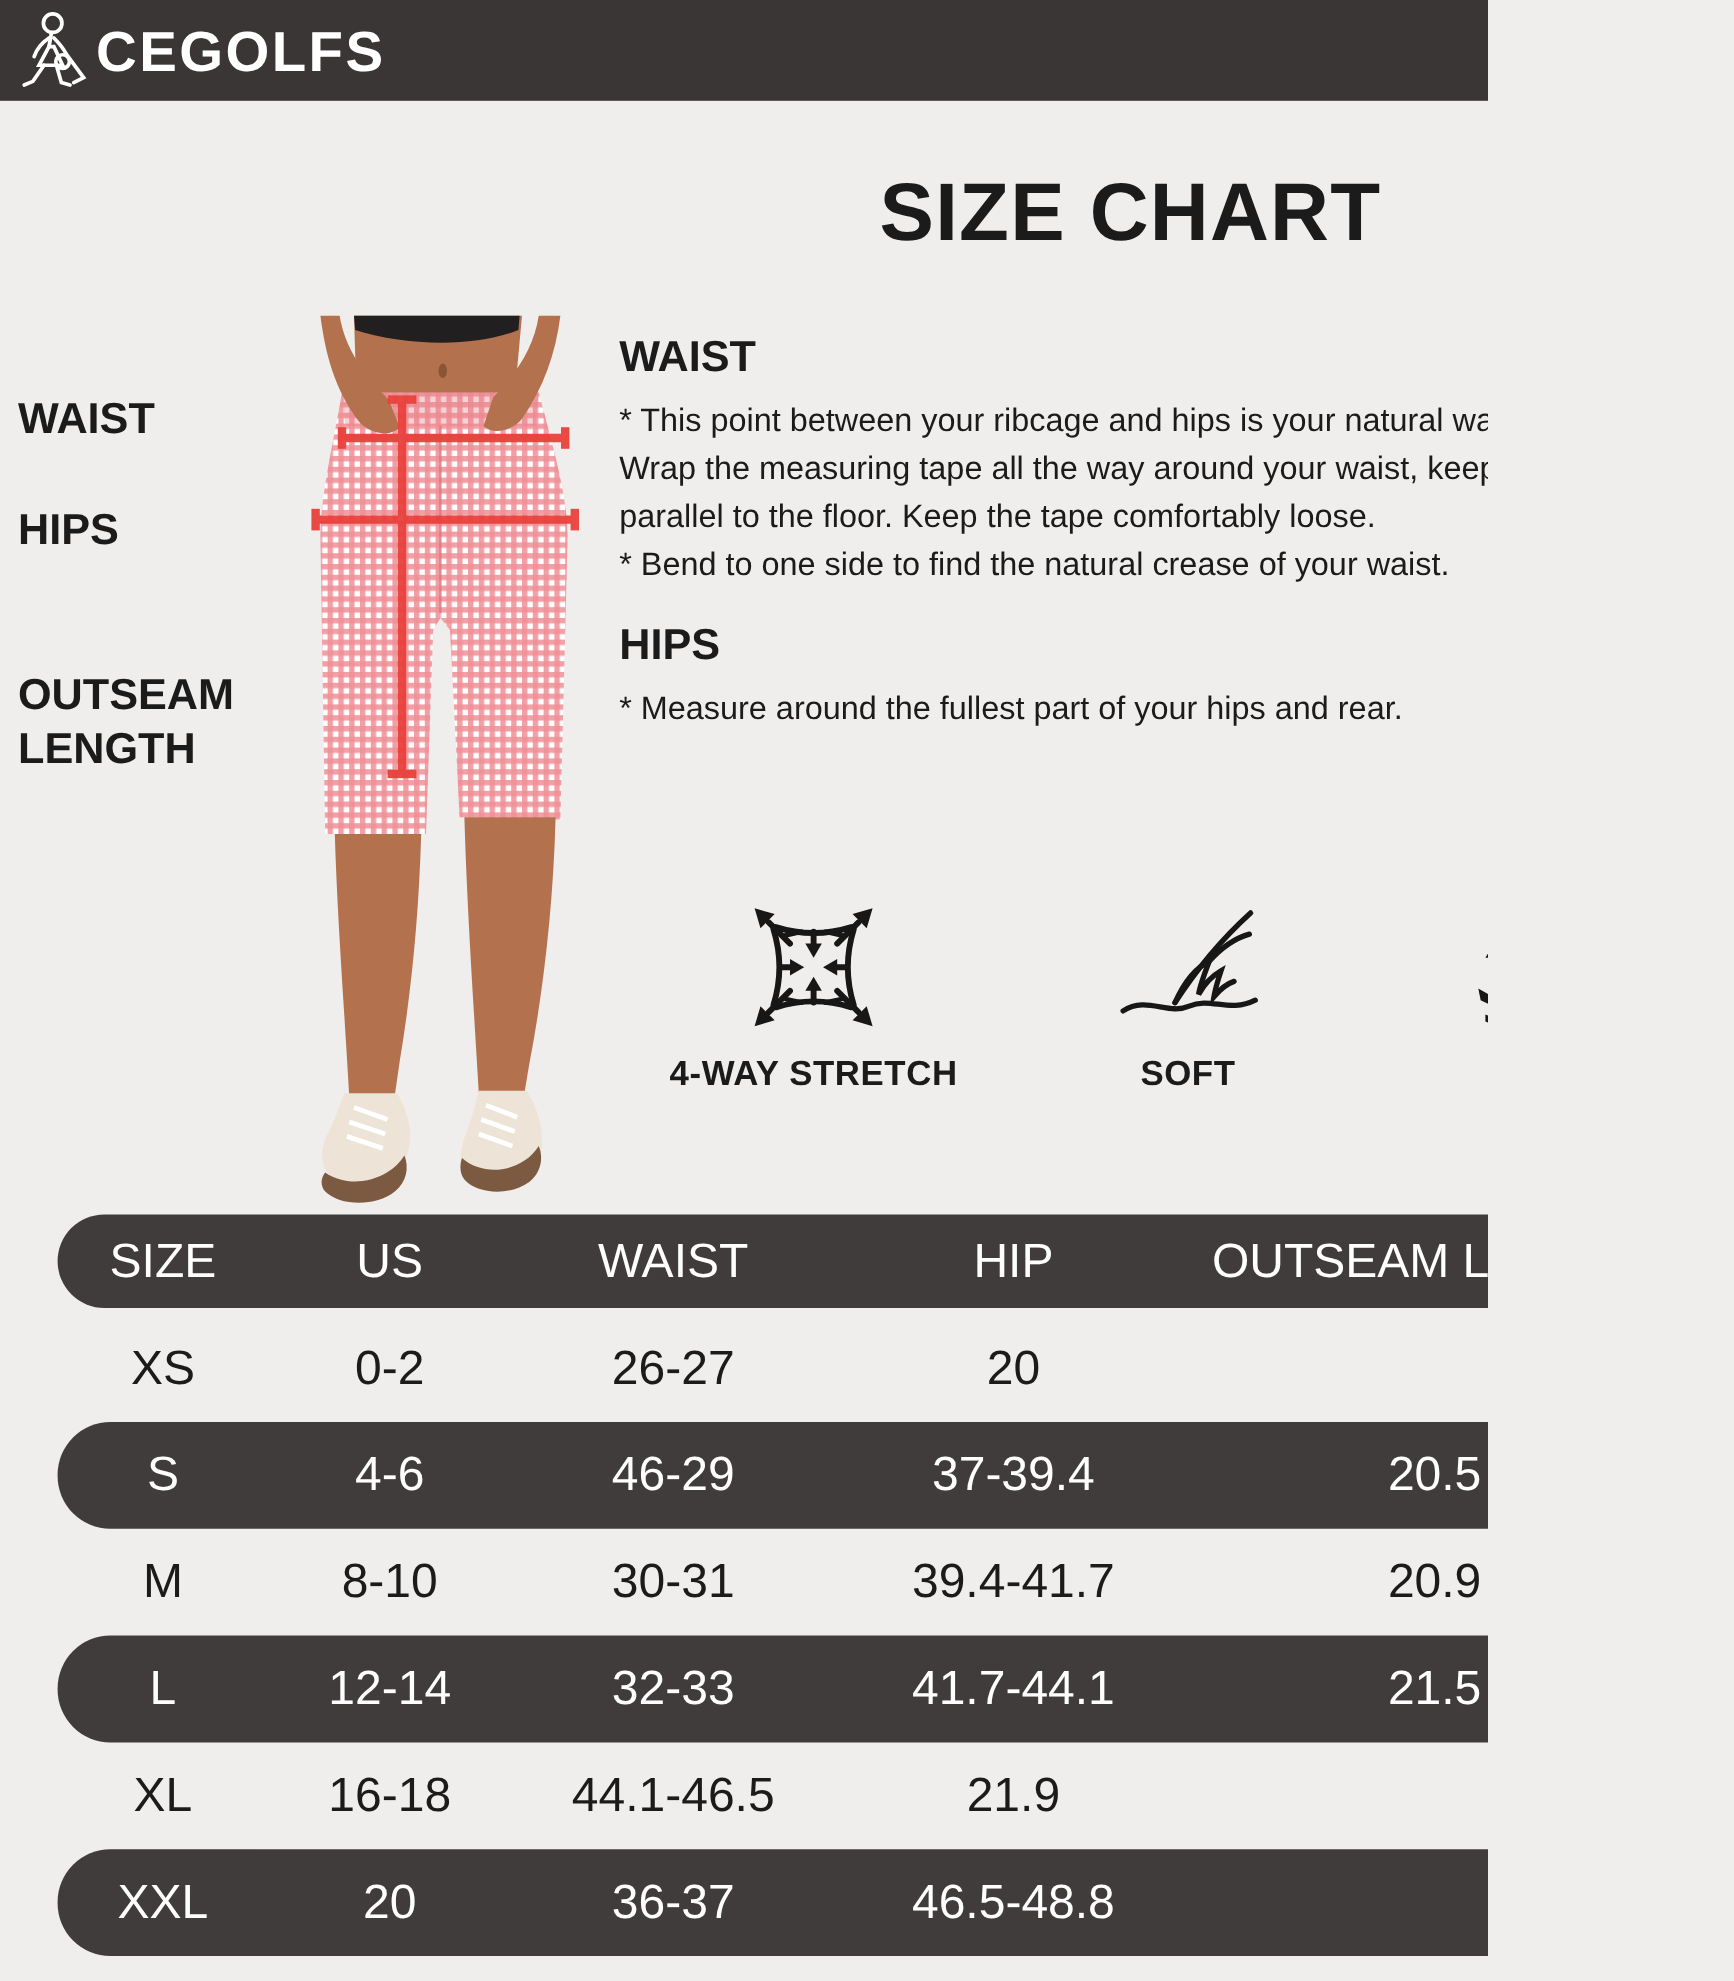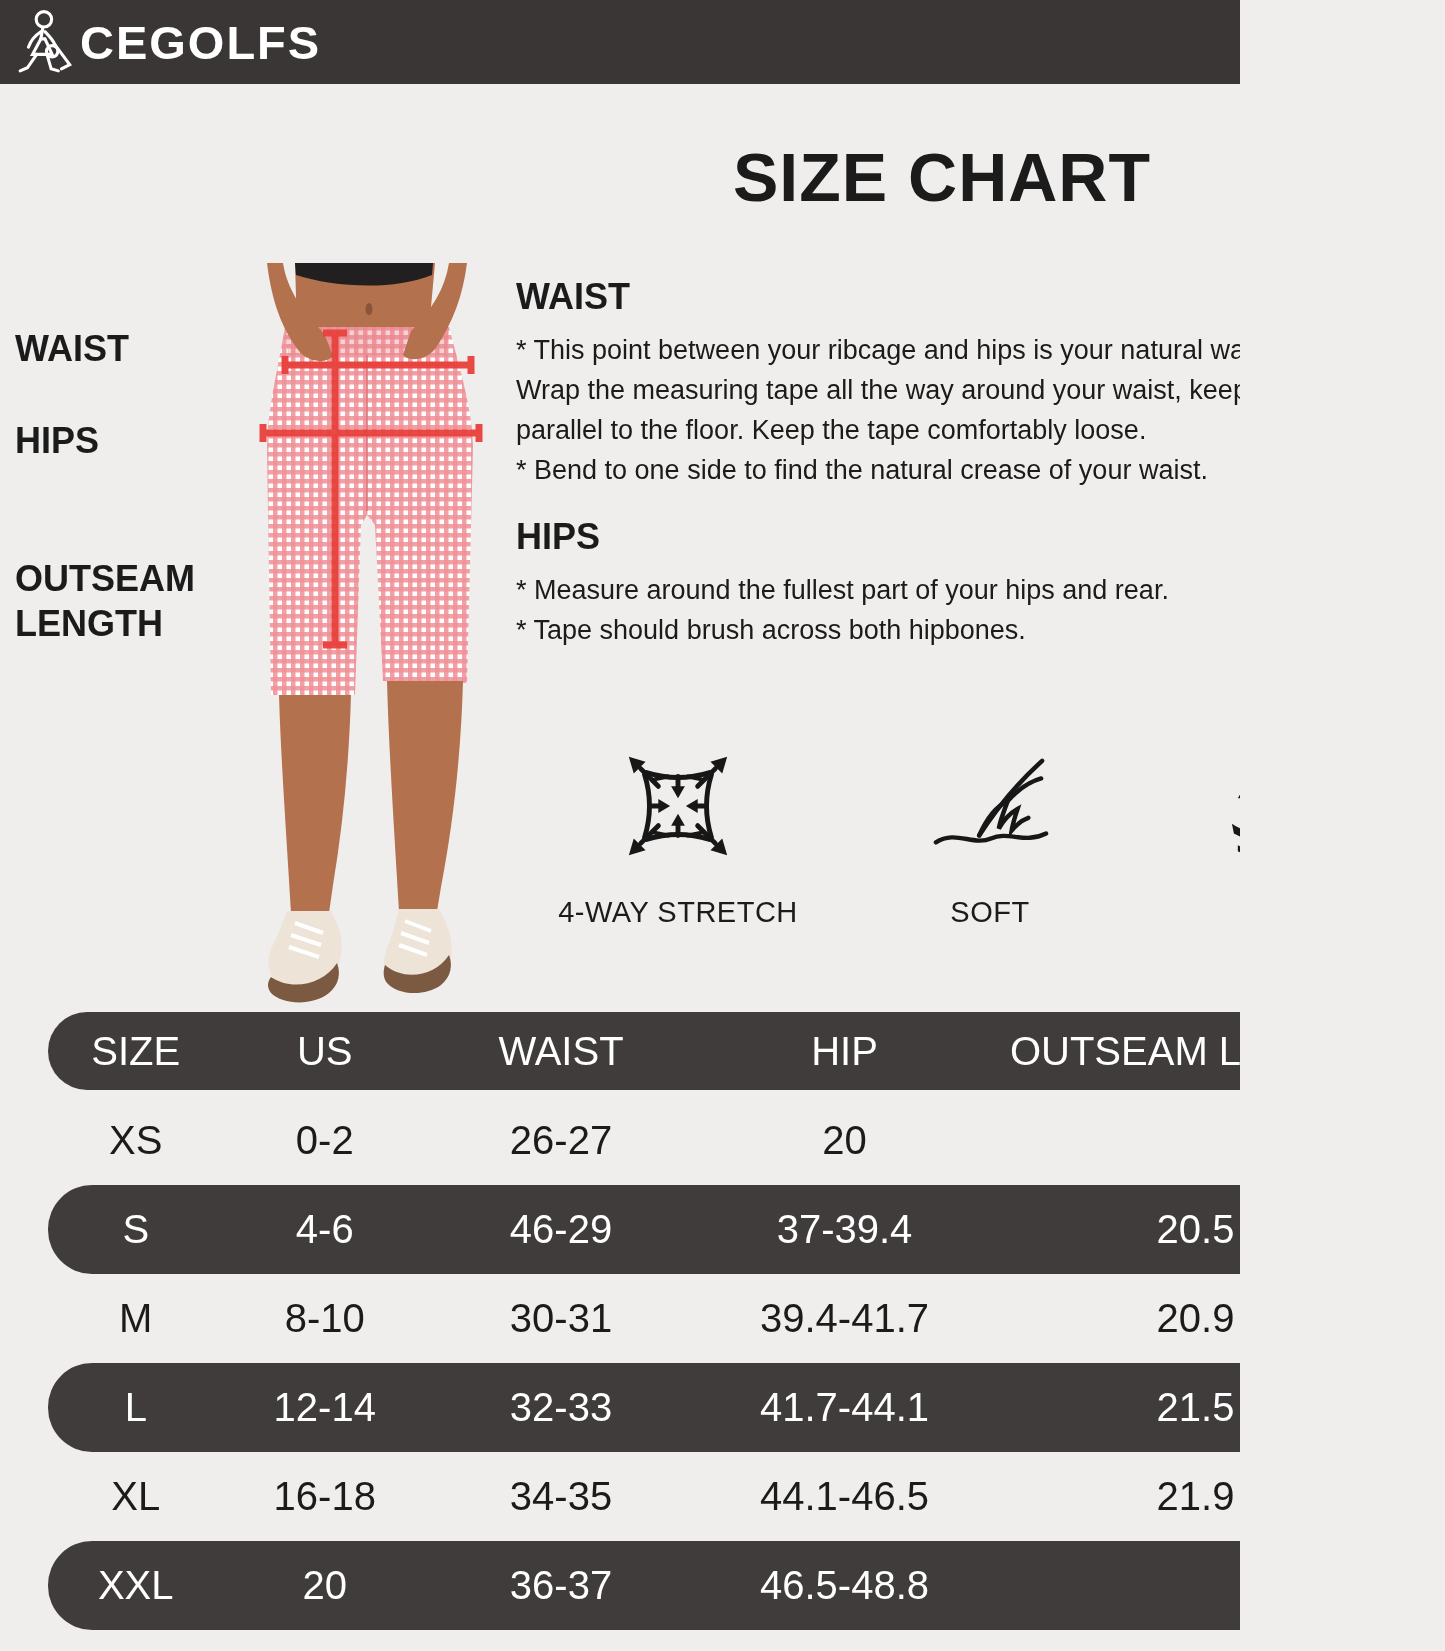--- a/index.html
+++ b/index.html
@@ -27,21 +27,21 @@
   
   .instructions{position:absolute;left:516px;top:276px;width:852px;}
   .ins-h{font-size:36px;font-weight:700;margin:0 0 12px 0;}
   .ins-p{font-size:27px;margin:0;line-height:40px;}
   .hips-h{margin-top:26px;}
 
   
   .feature{position:absolute;top:733px;width:300px;text-align:center;}
   .f-stretch{left:528px;} .f-soft{left:840px;} .f-breathable{left:1136px;}
   .icon-box{height:132px;display:flex;align-items:flex-end;justify-content:center;}
-  .f-label{margin-top:31px;font-size:29px;font-weight:400;letter-spacing:0.5px;}
+  .f-label{margin-top:14px;font-size:29px;font-weight:700;letter-spacing:0.5px;}
 
   
   .size-table{position:absolute;left:48px;top:1012px;width:1350px;}
   .t-row{display:grid;grid-template-columns:13% 15% 20% 22% 30%;align-items:center;height:89px;}
   .t-row span{text-align:center;font-size:40px;font-weight:400;}
   .t-row.header{height:78px;background:#403c3c;border-radius:39px;color:#ffffff;margin-bottom:6px;}
   .t-row.dark{background:#403c3c;border-radius:44px;color:#ffffff;}
 </style>
 </head>
 <body>
@@ -123,21 +123,20 @@
       </g>
     </svg>
   </div>
 
   <section class="instructions">
     <h2 class="ins-h">WAIST</h2>
     <p class="ins-p">* This point between your ribcage and hips is your natural waistline. Wrap the measuring tape all the way around your waist, keeping it parallel to the floor. Keep the tape comfortably loose.</p>
     <p class="ins-p">* Bend to one side to find the natural crease of your waist.</p>
     <h2 class="ins-h hips-h">HIPS</h2>
     <p class="ins-p">* Measure around the fullest part of your hips and rear.</p>
-    <p class="ins-p">* Tape should brush across both hipbones.</p>
   </section>
 
   <div class="feature f-stretch">
     <div class="icon-box">
       <svg width="118" height="118" viewBox="0 0 120 120">
         <g stroke="#171717" stroke-width="5" fill="none" stroke-linecap="round">
           <path d="M28,26 Q60,36 92,26"></path>
           <path d="M28,94 Q60,84 92,94"></path>
           <path d="M26,28 Q36,60 26,92"></path>
           <path d="M94,28 Q84,60 94,92"></path>
@@ -231,21 +230,20 @@
     <div class="t-row dark">
       <span>L</span>
       <span>12-14</span>
       <span>32-33</span>
       <span>41.7-44.1</span>
       <span>21.5</span>
     </div>
     <div class="t-row">
       <span>XL</span>
       <span>16-18</span>
-      <span>34-35</span>
       <span>44.1-46.5</span>
       <span>21.9</span>
     </div>
     <div class="t-row dark">
       <span>XXL</span>
       <span>20</span>
       <span>36-37</span>
       <span>46.5-48.8</span>
     </div>
   </div>

